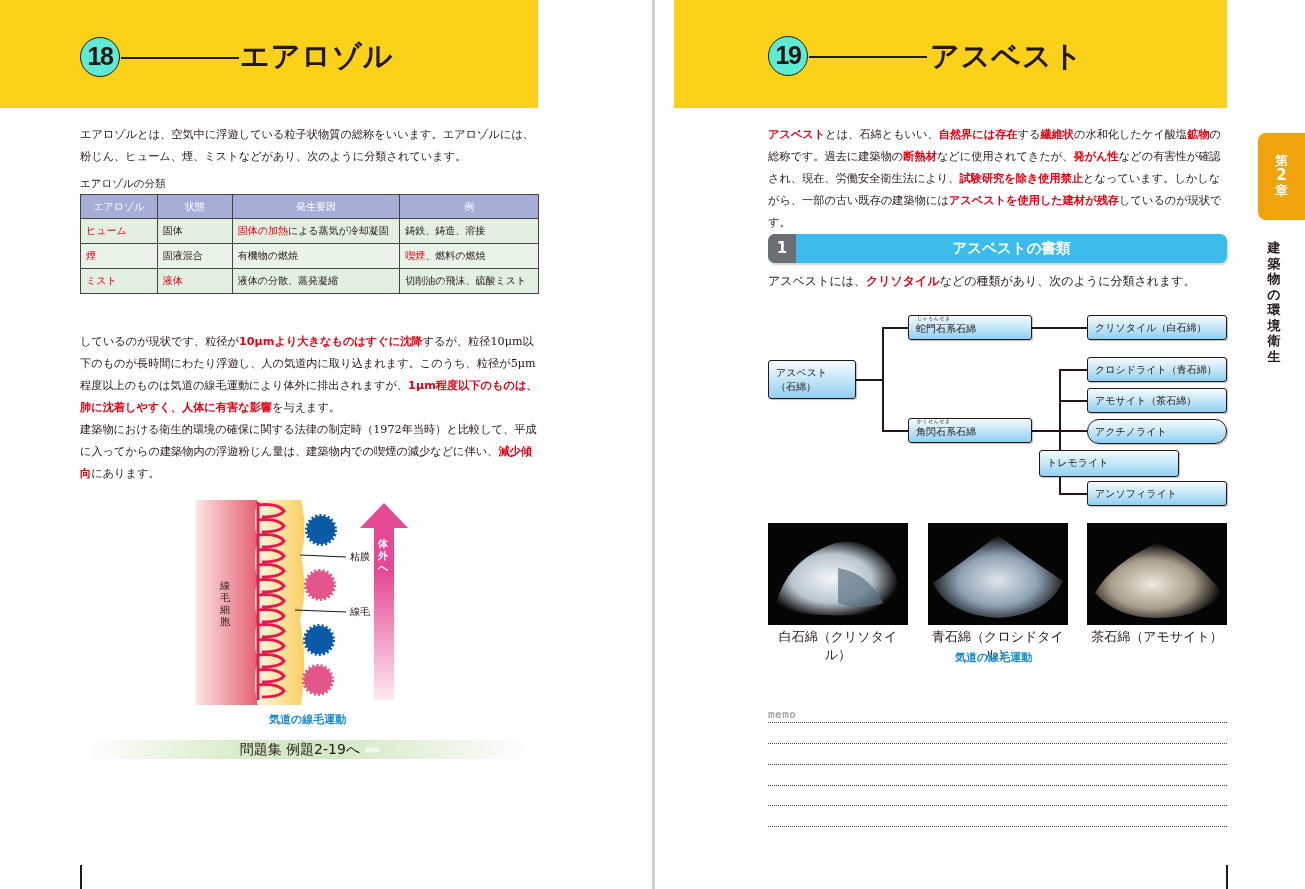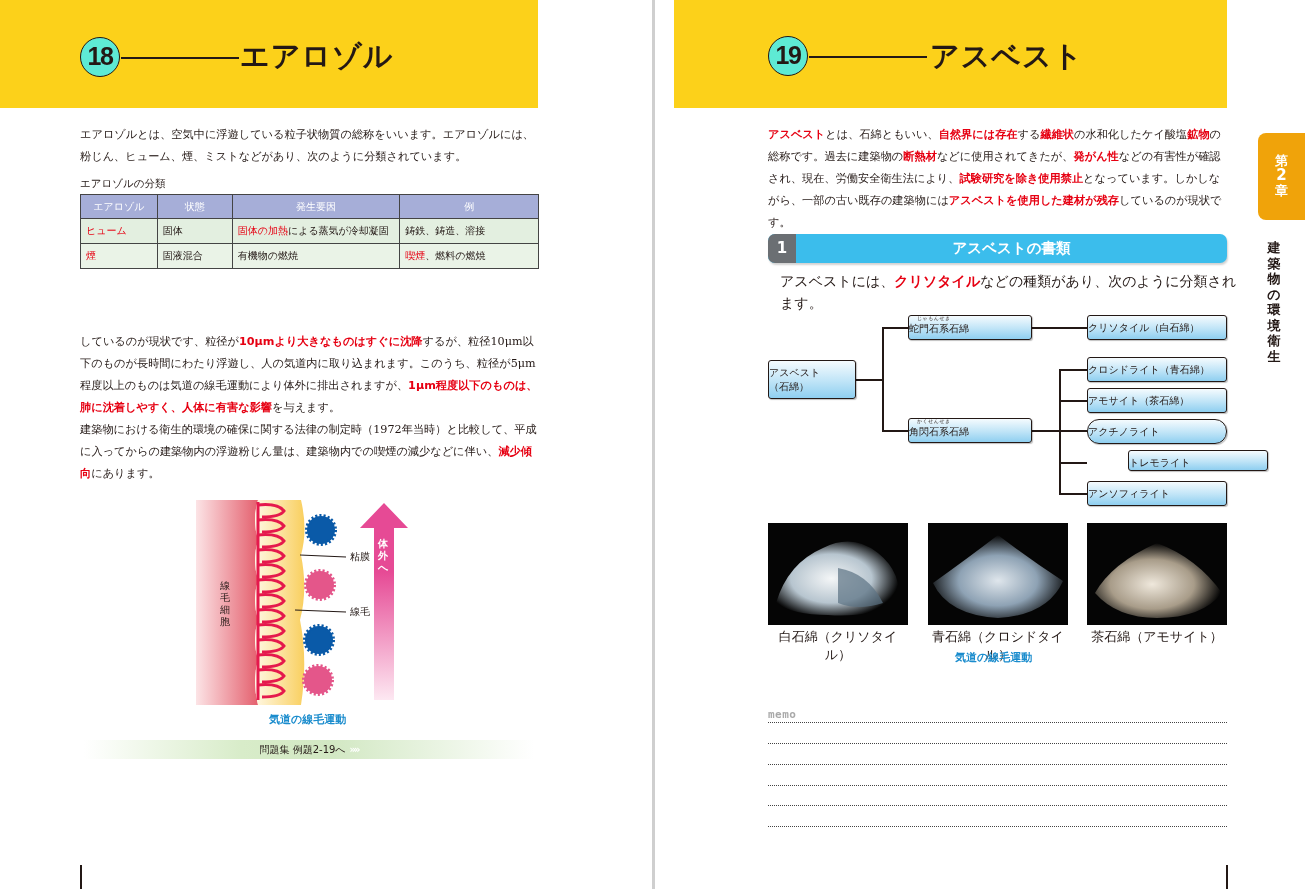--- a/index.html
+++ b/index.html
@@ -29,37 +29,37 @@
   .tbl-caption { position: absolute; left: 80px; top: 177px; font-size: 10.5px; }
   table.aero { position: absolute; left: 80px; top: 194px; width: 459px; border-collapse: collapse; font-size: 10px; }
   table.aero th { background: #a6aed8; color: #fff; font-weight: normal; height: 24px; border: 1px solid #444; text-align: center; }
   table.aero td { background: #eaf3e7; height: 25px; border: 1px solid #444; padding-left: 5px; }
   table.aero tr:nth-child(even) td { background: #e3efe0; }
 
   
   .diagram-caption { position: absolute; font-size: 11px; font-weight: bold; color: #1a8ccd; }
   .link-bar { position: absolute; left: 84px; top: 740px; width: 450px; height: 19px;
     background: linear-gradient(to right, rgba(255,255,255,0) 0%, #d8ecc9 35%, #d2e8c3 55%, rgba(255,255,255,0) 100%);
-    text-align: center; font-size: 10px; line-height: 19px; }
+    text-align: center; font-size: 14px; line-height: 19px; }
   .link-bar .chev { color: #fff; font-weight: bold; letter-spacing: -2px; margin-left: 4px; }
 
   
   .side-tab { position: absolute; left: 1258px; top: 133px; width: 47px; height: 87px; background: #f0a30a; border-radius: 8px 0 0 8px;
     color: #fff; font-weight: bold; font-size: 13px; line-height: 15px; text-align: center; padding-top: 20px; }
   .side-title { position: absolute; left: 1264px; top: 240px; width: 20px; font-size: 13px; font-weight: bold; line-height: 15.5px; text-align: center; color: #231815; }
 
   .sec-bar { position: absolute; left: 768px; top: 234px; width: 459px; height: 29px; background: #3bbdec; border-radius: 7px;
     box-shadow: 1px 2px 2px rgba(0,0,0,0.18); }
   .sec-num { position: absolute; left: 0; top: 0; width: 28px; height: 29px; background: #6b6f73; border-radius: 7px 0 0 7px;
     color: #fff; font-weight: bold; font-size: 15px; line-height: 29px; text-align: center; }
   .sec-title { position: absolute; left: 28px; right: 0; top: 0; line-height: 29px; text-align: center; color: #fff; font-weight: bold; font-size: 14.5px; }
 
   .tree-box { position: absolute; border: 1.5px solid #231815; border-radius: 3px;
     background: linear-gradient(to bottom, #f5fbfe 0%, #bfe4f7 55%, #8fcff0 100%);
-    font-size: 10px; color: #231815; box-shadow: 1px 1px 1px rgba(0,0,0,0.25); }
+    font-size: 10px; padding-left: 7px; color: #231815; box-shadow: 1px 1px 1px rgba(0,0,0,0.25); }
   .tree-box .ruby { position: absolute; top: -1px; left: 8px; font-size: 5px; letter-spacing: 0.5px; }
   .tline { position: absolute; background: #231815; }
 
   .photo { position: absolute; top: 523px; width: 140px; height: 102px; background: #050505; overflow: hidden; }
   .photo-label { position: absolute; top: 628px; font-size: 13px; text-align: center; }
 
   .memo-label { position: absolute; left: 768px; top: 708px; font-family: "DejaVu Sans Mono", monospace; font-weight: bold; font-size: 11px; color: #a9a9a9; letter-spacing: 0.5px; }
   .memo-line { position: absolute; left: 768px; width: 459px; border-top: 1.2px dotted #444; }
 </style>
 </head>
@@ -91,20 +91,26 @@
     <td class="red-n">ヒューム</td>
     <td>固体</td>
     <td><span class="red-n">固体の加熱</span><span>による蒸気が冷却凝固</span></td>
     <td>鋳鉄、鋳造、溶接</td>
   </tr>
   <tr>
     <td class="red-n">煙</td>
     <td>固液混合</td>
     <td>有機物の燃焼</td>
     <td><span class="red-n">喫煙</span><span>、燃料の燃焼</span></td>
+  </tr>
+  <tr>
+    <td class="red-n">ミスト</td>
+    <td class="red-n">液体</td>
+    <td>液体の分散、蒸発凝縮</td>
+    <td>切削油の飛沫、硫酸ミスト</td>
   </tr>
 </tbody>
   </table>
 
 <div class="para" style="left:80px;top:331px;width:459px;"><span>しているのが現状です、粒径が</span><span class="red">10μmより大きなものはすぐに沈降</span><span>するが、粒径10μm以下のものが長時間にわたり浮遊し、人の気道内に取り込まれます。このうち、粒径が5μm程度以上のものは気道の線毛運動により体外に排出されますが、</span><span class="red">1μm程度以下のものは、肺に沈着しやすく、人体に有害な影響</span><span>を与えます。</span></div>
 <div class="para" style="left:80px;top:419px;width:459px;"><span>建築物における衛生的環境の確保に関する法律の制定時（1972年当時）と比較して、平成に入ってからの建築物内の浮遊粉じん量は、建築物内での喫煙の減少などに伴い、</span><span class="red">減少傾向</span><span>にあります。</span></div>
 
 <div class="abs" style="left:196px;top:500px;width:240px;height:210px;">
   <svg width="240" height="210" viewBox="0 0 240 210">
     <defs>
@@ -177,21 +183,21 @@
 </div>
 <div class="side-title">建築物の環境衛生</div>
 
 <div class="para" style="left:768px;top:124px;width:462px;"><span class="red">アスベスト</span><span>とは、石綿ともいい、</span><span class="red">自然界には存在</span><span>する</span><span class="red">繊維状</span><span>の水和化したケイ酸塩</span><span class="red">鉱物</span><span>の総称です。過去に建築物の</span><span class="red">断熱材</span><span>などに使用されてきたが、</span><span class="red">発がん性</span><span>などの有害性が確認され、現在、労働安全衛生法により、</span><span class="red">試験研究を除き使用禁止</span><span>となっています。しかしながら、一部の古い既存の建築物には</span><span class="red">アスベストを使用した建材が残存</span><span>しているのが現状です。</span></div>
 
 <div class="sec-bar">
   <div class="sec-num">1</div>
   <div class="sec-title">アスベストの書類</div>
 </div>
 
-<div class="para" style="left:768px;top:270px;width:462px;font-size:14px;margin-left:12px;"><span>アスベストには、</span><span class="red">クリソタイル</span><span>などの種類があり、次のように分類されます。</span></div>
+<div class="para" style="left:768px;top:270px;width:462px;font-size:12px;"><span>アスベストには、</span><span class="red">クリソタイル</span><span>などの種類があり、次のように分類されます。</span></div>
 
 <div>
   <div class="tline" style="left:856px;top:379px;width:27px;height:2px;"></div>
   <div class="tline" style="left:882px;top:327px;width:2px;height:104px;"></div>
   <div class="tline" style="left:882px;top:327px;width:26px;height:2px;"></div>
   <div class="tline" style="left:882px;top:430px;width:26px;height:2px;"></div>
   <div class="tline" style="left:1032px;top:327px;width:55px;height:2px;"></div>
   <div class="tline" style="left:1032px;top:430px;width:55px;height:2px;"></div>
   <div class="tline" style="left:1059px;top:369px;width:2px;height:125px;"></div>
   <div class="tline" style="left:1059px;top:369px;width:28px;height:2px;"></div>
@@ -208,21 +214,21 @@
     <span>蛇門石系石綿</span>
   </div>
   <div class="tree-box" style="left:908px;top:418px;width:124px;height:25px;line-height:25px;">
     <span class="ruby" style="line-height:6px;">かくせんせき</span>
     <span>角閃石系石綿</span>
   </div>
   <div class="tree-box" style="left:1087px;top:315px;width:140px;height:25px;line-height:23px;">クリソタイル（白石綿）</div>
   <div class="tree-box" style="left:1087px;top:357px;width:140px;height:25px;line-height:23px;">クロシドライト（青石綿）</div>
   <div class="tree-box" style="left:1087px;top:388px;width:140px;height:25px;line-height:23px;">アモサイト（茶石綿）</div>
   <div class="tree-box" style="left:1087px;top:419px;width:140px;height:25px;line-height:23px;border-radius:12px;">アクチノライト</div>
-  <div class="tree-box" style="left:1128px;top:450px;width:140px;height:21px;line-height:23px;">トレモライト</div>
+  <div class="tree-box" style="left:1039px;top:450px;width:140px;height:27px;line-height:23px;">トレモライト</div>
   <div class="tree-box" style="left:1087px;top:481px;width:140px;height:25px;line-height:23px;">アンソフィライト</div>
 </div>
 
 <div class="photo" style="left:768px;">
   <svg width="140" height="102">
       <defs>
         <radialGradient id="p1" cx="0.45" cy="0.5" r="0.55">
           <stop offset="0" stop-color="#f4f6f7"></stop>
           <stop offset="0.6" stop-color="#b7c5cf"></stop>
           <stop offset="1" stop-color="#050505"></stop>

